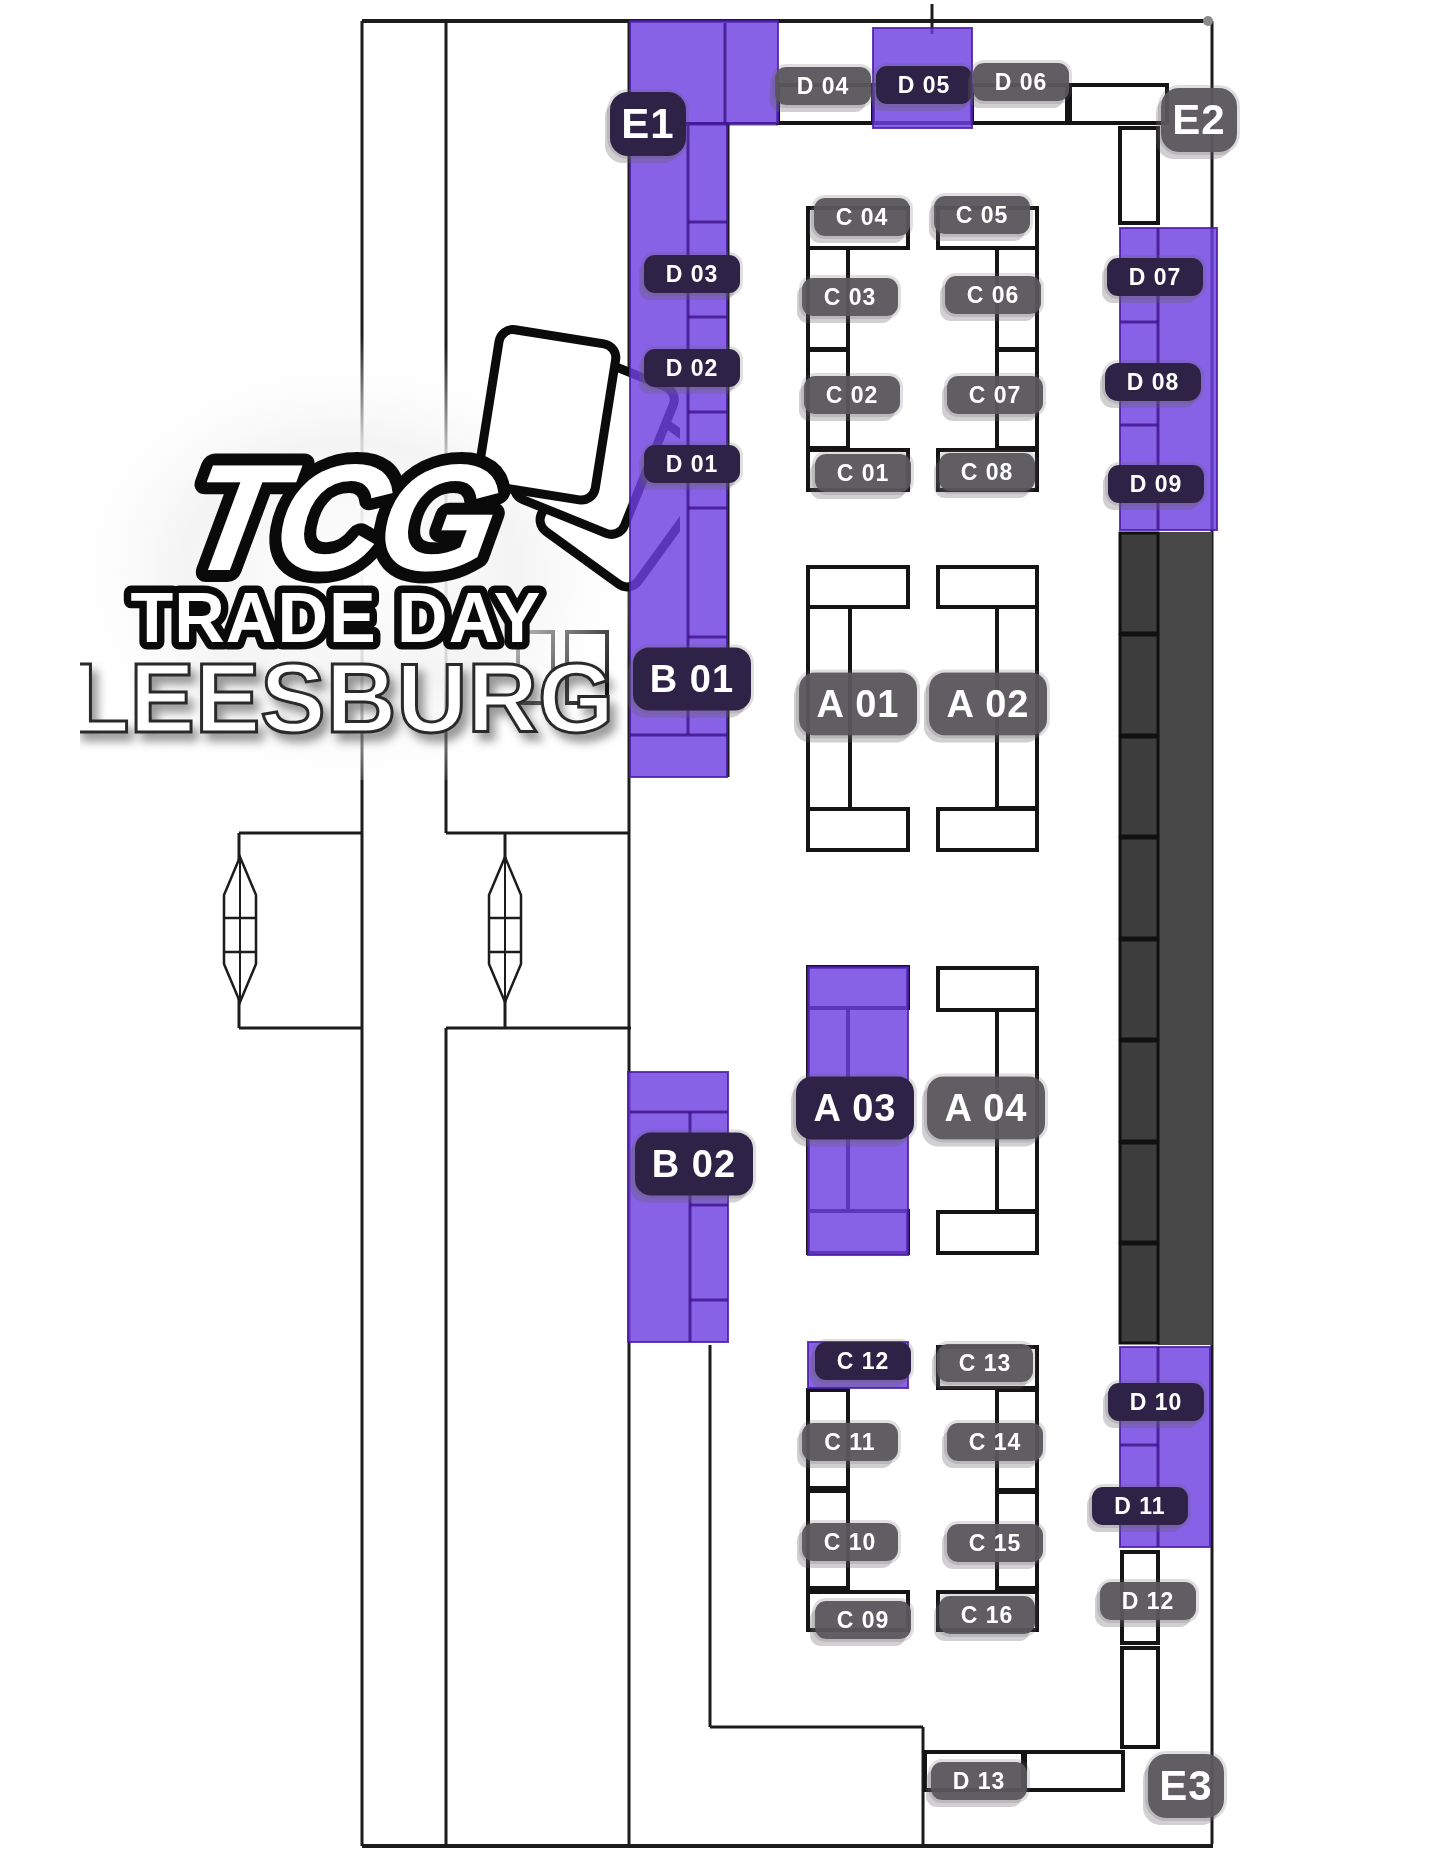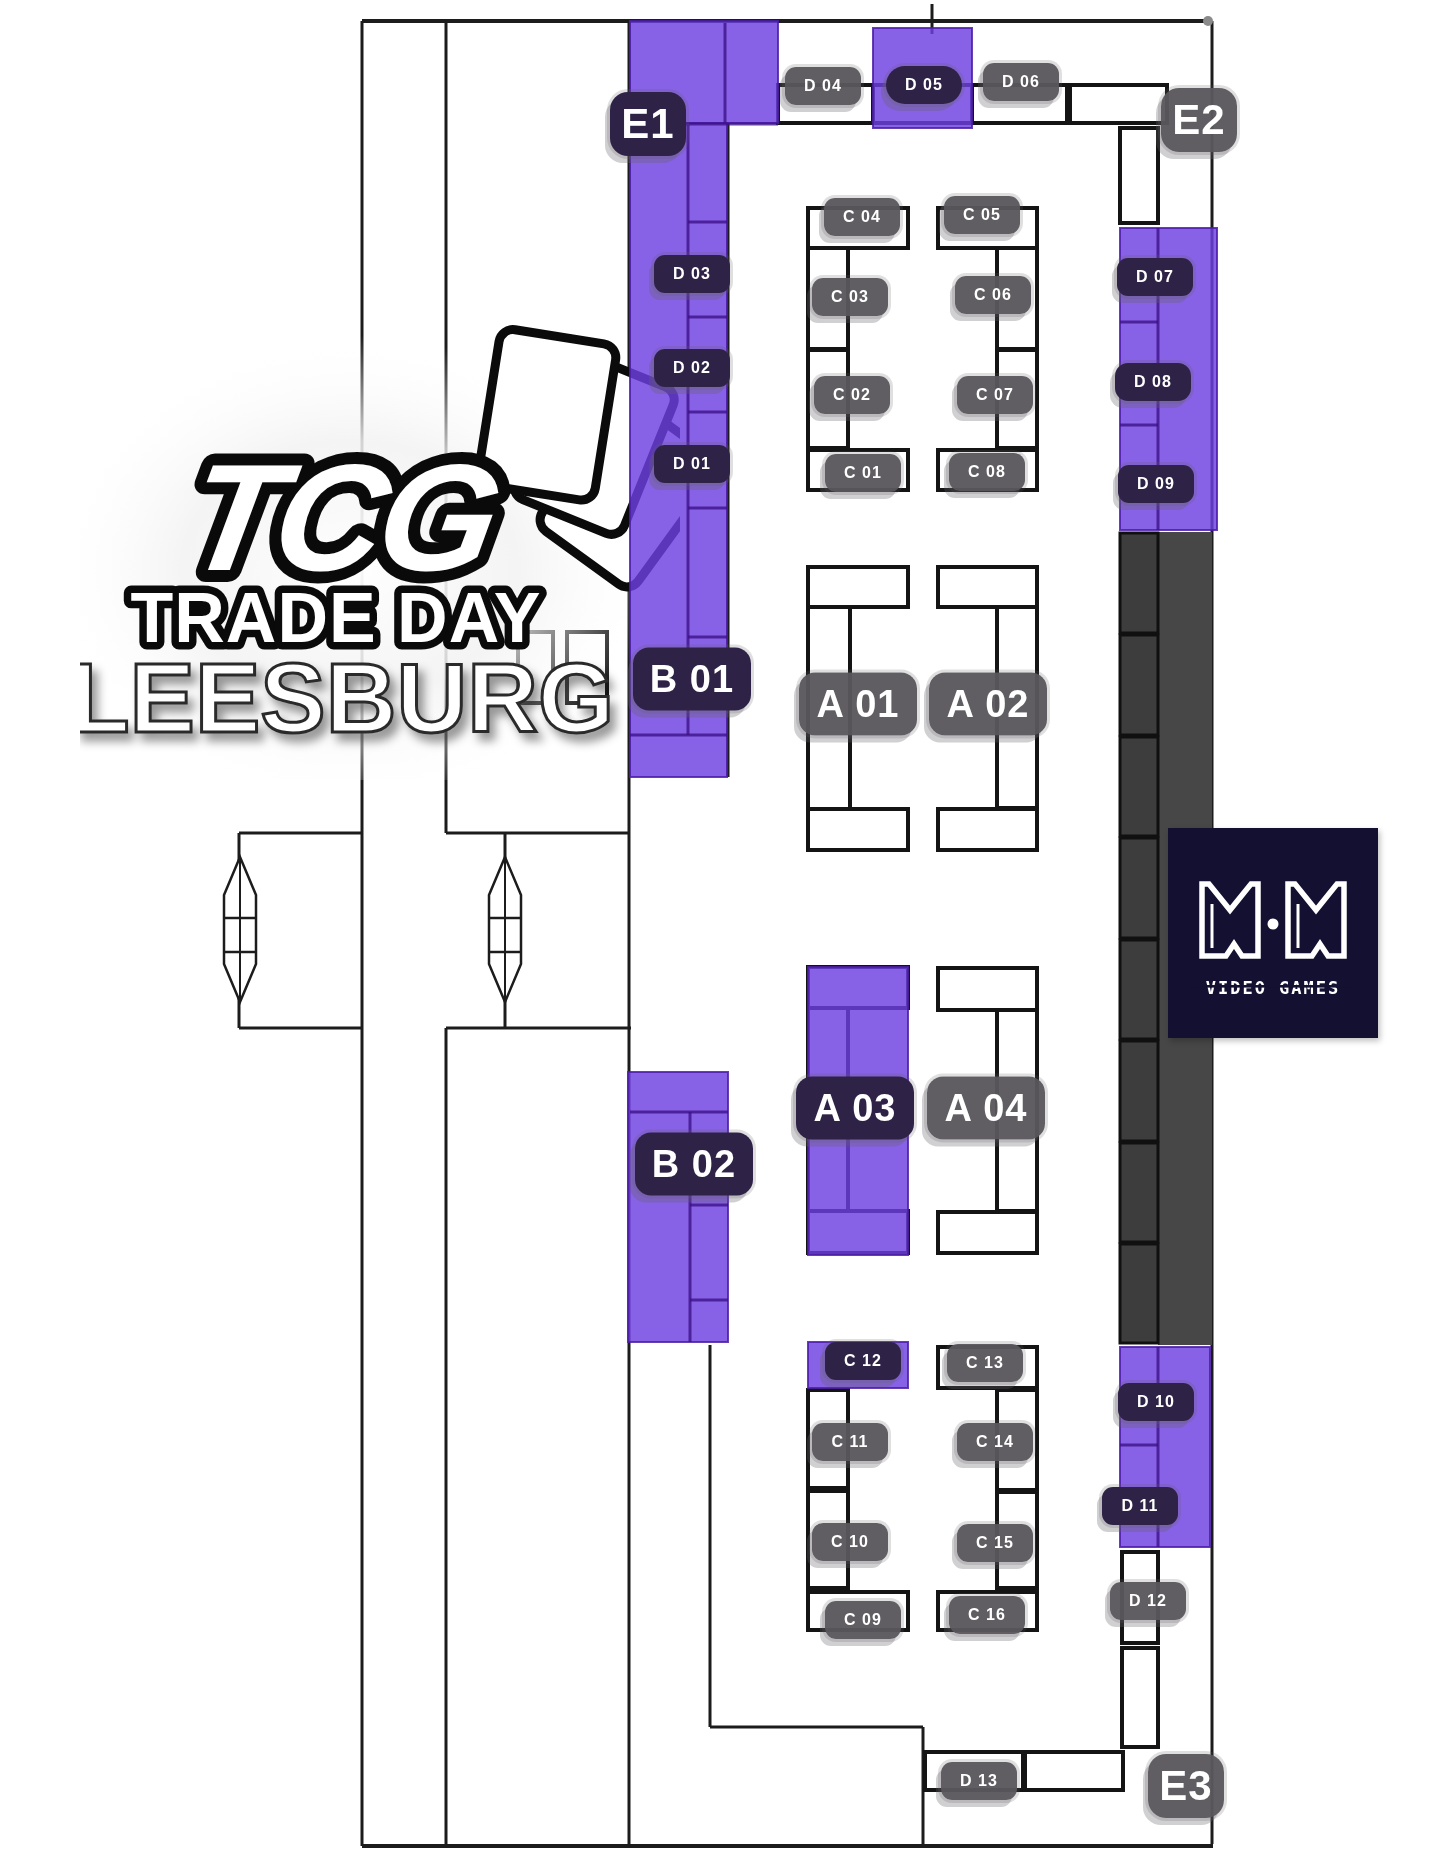--- a/index.html
+++ b/index.html
@@ -3,21 +3,21 @@
 <meta charset="utf-8">
 <style>
   html,body{margin:0;padding:0;background:#ffffff;}
   #stage{position:relative;width:1445px;height:1871px;background:#ffffff;overflow:hidden;
          font-family:"Liberation Sans",sans-serif;}
   #stage svg.layer{position:absolute;left:0;top:0;}
   .badge{position:absolute;display:flex;align-items:center;justify-content:center;
          color:#fff;font-weight:700;letter-spacing:1px;transform:translate(-50%,-50%);
          z-index:50;white-space:nowrap;
          box-shadow:-5px 7px 0 rgba(99,97,102,.30), 0 0 0 3px rgba(99,97,102,.20);}
-  .badge.s{width:76px;height:38px;border-radius:11px;font-size:16px;}
+  .badge.s{width:96px;height:38px;border-radius:11px;font-size:23px;}
   .badge.l{width:118px;height:63px;border-radius:16px;font-size:38px;}
   .badge.e{width:76px;height:64px;border-radius:18px;font-size:42px;}
   .badge.dark{background:#2e2347;}
   .badge.gray{background:rgba(89,87,93,.96);}
   #logo-tcg{position:absolute;left:80px;top:320px;z-index:20;}
   #overlay-holder{z-index:30;}
   #base-holder{z-index:10;}
   #logo-mm{position:absolute;left:1168px;top:828px;width:210px;height:210px;background:#131031;
            z-index:40;box-shadow:2px 3px 6px rgba(0,0,0,.25);}
   #badges{position:absolute;left:0;top:0;width:100%;height:100%;z-index:50;}
@@ -150,38 +150,25 @@
       <rect x="1120" y="533" width="38" height="100" fill="#3d3d3d" stroke="#101010" stroke-width="3"></rect>
       <rect x="1120" y="635" width="38" height="100" fill="#3d3d3d" stroke="#101010" stroke-width="3"></rect>
       <rect x="1120" y="737" width="38" height="99" fill="#3d3d3d" stroke="#101010" stroke-width="3"></rect>
       <rect x="1120" y="838" width="38" height="100" fill="#3d3d3d" stroke="#101010" stroke-width="3"></rect>
       <rect x="1120" y="940" width="38" height="99" fill="#3d3d3d" stroke="#101010" stroke-width="3"></rect>
       <rect x="1120" y="1041" width="38" height="100" fill="#3d3d3d" stroke="#101010" stroke-width="3"></rect>
       <rect x="1120" y="1143" width="38" height="99" fill="#3d3d3d" stroke="#101010" stroke-width="3"></rect>
       <rect x="1120" y="1244" width="38" height="99" fill="#3d3d3d" stroke="#101010" stroke-width="3"></rect>
     </svg>
 
-  <div id="logo-mm">
-    <svg width="210" height="210" viewBox="0 0 210 210">
-      <g stroke="#ffffff" fill="none" stroke-width="5.5" stroke-linejoin="miter">
-        <path d="M34,128 L34,56 L41,56 L62,82 L83,56 L90,56 L90,128 L74,128 L66,116 L58,128 Z"></path>
-        <path d="M44,76 L44,120" stroke-width="3"></path>
-        <path d="M120,128 L120,56 L127,56 L148,82 L169,56 L176,56 L176,128 L160,128 L152,116 L144,128 Z"></path>
-        <path d="M130,76 L130,120" stroke-width="3"></path>
-      </g>
-      <circle cx="105" cy="96" r="5.5" fill="#ffffff"></circle>
-      <text x="105" y="166" text-anchor="middle" fill="#ffffff" font-family="DejaVu Sans Mono, monospace" font-size="17" font-weight="800" letter-spacing="2">VIDEO GAMES</text>
-      <rect x="20" y="157" width="170" height="2.6" fill="#131031"></rect>
-    </svg>
-  </div>
 
   <div id="badges">
       <div class="badge e dark" style="left: 648px; top: 124px;">E1</div>
       <div class="badge s gray" style="left: 823px; top: 86px;">D 04</div>
-      <div class="badge s dark" style="left: 924px; top: 85px; border-radius: 19px;">D 05</div>
+      <div class="badge s dark" style="left: 924px; top: 85px;">D 05</div>
       <div class="badge s gray" style="left: 1021px; top: 82px;">D 06</div>
       <div class="badge e gray" style="left: 1199px; top: 120px;">E2</div>
       <div class="badge s dark" style="left: 692px; top: 274px;">D 03</div>
       <div class="badge s dark" style="left: 692px; top: 368px;">D 02</div>
       <div class="badge s dark" style="left: 692px; top: 464px;">D 01</div>
       <div class="badge s gray" style="left: 862px; top: 217px;">C 04</div>
       <div class="badge s gray" style="left: 982px; top: 215px;">C 05</div>
       <div class="badge s gray" style="left: 850px; top: 297px;">C 03</div>
       <div class="badge s gray" style="left: 993px; top: 295px;">C 06</div>
       <div class="badge s gray" style="left: 852px; top: 395px;">C 02</div>

